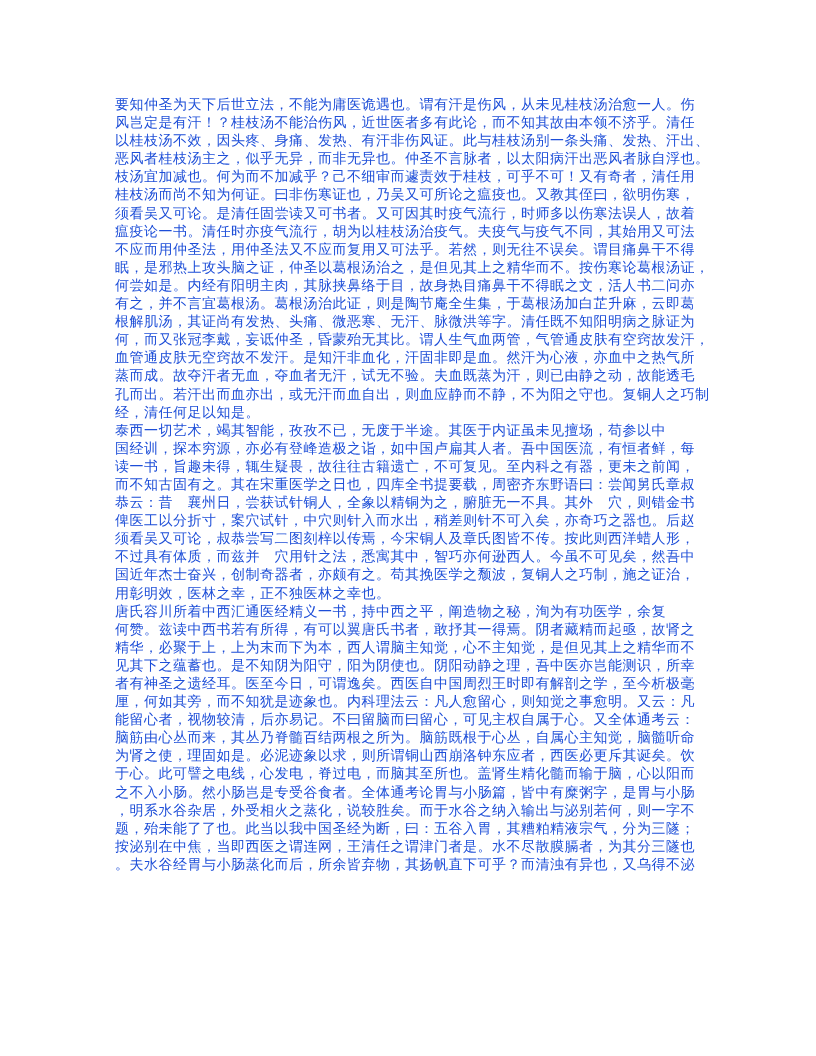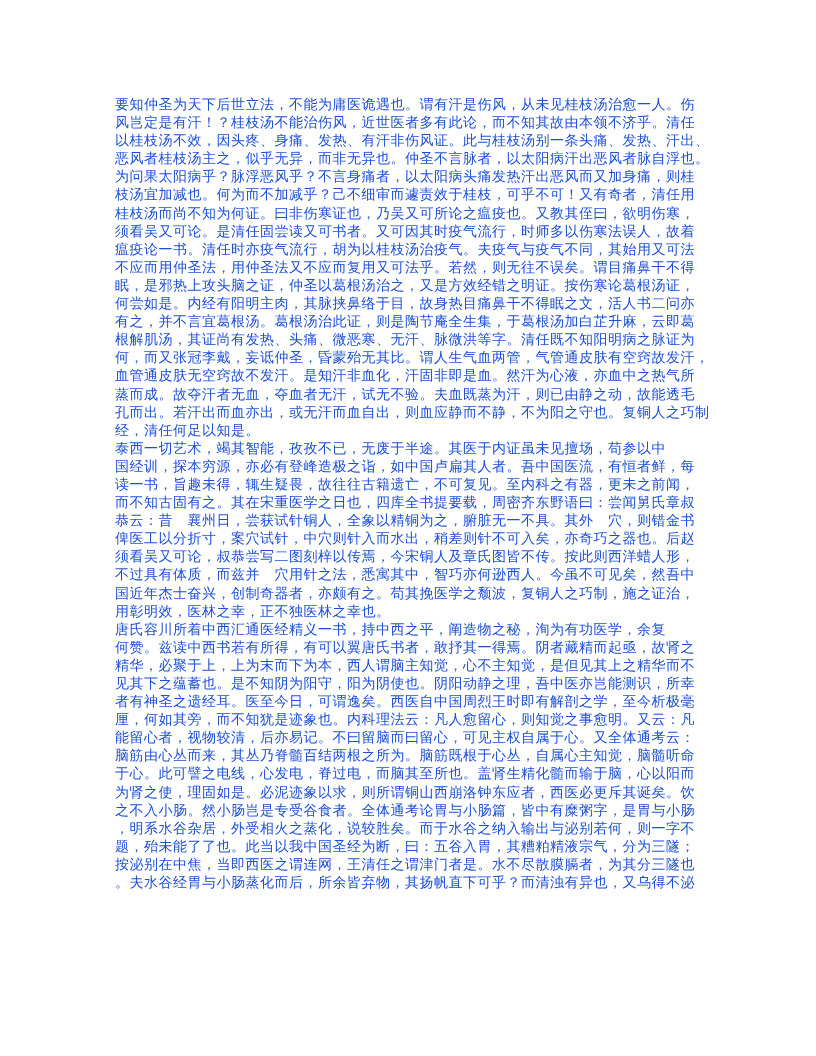--- a/index.html
+++ b/index.html
@@ -32,27 +32,26 @@
 </style>
 </head>
 <body>
 
 <div class="page">
   <div class="text-block">
       <div class="text-line">要知仲圣为天下后世立法，不能为庸医诡遇也。谓有汗是伤风，从未见桂枝汤治愈一人。伤</div>
       <div class="text-line">风岂定是有汗！？桂枝汤不能治伤风，近世医者多有此论，而不知其故由本领不济乎。清任</div>
       <div class="text-line">以桂枝汤不效，因头疼、身痛、发热、有汗非伤风证。此与桂枝汤别一条头痛、发热、汗出、</div>
       <div class="text-line">恶风者桂枝汤主之，似乎无异，而非无异也。仲圣不言脉者，以太阳病汗出恶风者脉自浮也。</div>
-      <div class="text-line">为问果太阳病乎？脉浮恶风乎？不言身痛者，以太阳病头痛发热汗出恶风而又加身痛，则桂</div>
       <div class="text-line">枝汤宜加减也。何为而不加减乎？己不细审而遽责效于桂枝，可乎不可！又有奇者，清任用</div>
       <div class="text-line">桂枝汤而尚不知为何证。曰非伤寒证也，乃吴又可所论之瘟疫也。又教其侄曰，欲明伤寒，</div>
       <div class="text-line">须看吴又可论。是清任固尝读又可书者。又可因其时疫气流行，时师多以伤寒法误人，故着</div>
       <div class="text-line">瘟疫论一书。清任时亦疫气流行，胡为以桂枝汤治疫气。夫疫气与疫气不同，其始用又可法</div>
       <div class="text-line">不应而用仲圣法，用仲圣法又不应而复用又可法乎。若然，则无往不误矣。谓目痛鼻干不得</div>
-      <div class="text-line">眠，是邪热上攻头脑之证，仲圣以葛根汤治之，又是方效经错之明证。按伤寒论葛根汤证，</div>
+      <div class="text-line">眠，是邪热上攻头脑之证，仲圣以葛根汤治之，是但见其上之精华而不。按伤寒论葛根汤证，</div>
       <div class="text-line">何尝如是。内经有阳明主肉，其脉挟鼻络于目，故身热目痛鼻干不得眠之文，活人书二问亦</div>
       <div class="text-line">有之，并不言宜葛根汤。葛根汤治此证，则是陶节庵全生集，于葛根汤加白芷升麻，云即葛</div>
       <div class="text-line">根解肌汤，其证尚有发热、头痛、微恶寒、无汗、脉微洪等字。清任既不知阳明病之脉证为</div>
       <div class="text-line">何，而又张冠李戴，妄诋仲圣，昏蒙殆无其比。谓人生气血两管，气管通皮肤有空窍故发汗，</div>
       <div class="text-line">血管通皮肤无空窍故不发汗。是知汗非血化，汗固非即是血。然汗为心液，亦血中之热气所</div>
       <div class="text-line">蒸而成。故夺汗者无血，夺血者无汗，试无不验。夫血既蒸为汗，则已由静之动，故能透毛</div>
       <div class="text-line">孔而出。若汗出而血亦出，或无汗而血自出，则血应静而不静，不为阳之守也。复铜人之巧制</div>
       <div class="text-line">经，清任何足以知是。</div>
       <div class="text-line">泰西一切艺术，竭其智能，孜孜不已，无废于半途。其医于内证虽未见擅场，苟参以中</div>
       <div class="text-line">国经训，探本穷源，亦必有登峰造极之诣，如中国卢扁其人者。吾中国医流，有恒者鲜，每</div>
@@ -65,21 +64,21 @@
       <div class="text-line">国近年杰士奋兴，创制奇器者，亦颇有之。苟其挽医学之颓波，复铜人之巧制，施之证治，</div>
       <div class="text-line">用彰明效，医林之幸，正不独医林之幸也。</div>
       <div class="text-line">唐氏容川所着中西汇通医经精义一书，持中西之平，阐造物之秘，洵为有功医学，余复</div>
       <div class="text-line">何赞。兹读中西书若有所得，有可以翼唐氏书者，敢抒其一得焉。阴者藏精而起亟，故肾之</div>
       <div class="text-line">精华，必聚于上，上为末而下为本，西人谓脑主知觉，心不主知觉，是但见其上之精华而不</div>
       <div class="text-line">见其下之蕴蓄也。是不知阴为阳守，阳为阴使也。阴阳动静之理，吾中医亦岂能测识，所幸</div>
       <div class="text-line">者有神圣之遗经耳。医至今日，可谓逸矣。西医自中国周烈王时即有解剖之学，至今析极毫</div>
       <div class="text-line">厘，何如其旁，而不知犹是迹象也。内科理法云：凡人愈留心，则知觉之事愈明。又云：凡</div>
       <div class="text-line">能留心者，视物较清，后亦易记。不曰留脑而曰留心，可见主权自属于心。又全体通考云：</div>
       <div class="text-line">脑筋由心丛而来，其丛乃脊髓百结两根之所为。脑筋既根于心丛，自属心主知觉，脑髓听命</div>
+      <div class="text-line">为肾之使，理固如是。必泥迹象以求，则所谓铜山西崩洛钟东应者，西医必更斥其诞矣。饮</div>
       <div class="text-line">于心。此可譬之电线，心发电，脊过电，而脑其至所也。盖肾生精化髓而输于脑，心以阳而</div>
-      <div class="text-line">为肾之使，理固如是。必泥迹象以求，则所谓铜山西崩洛钟东应者，西医必更斥其诞矣。饮</div>
       <div class="text-line">之不入小肠。然小肠岂是专受谷食者。全体通考论胃与小肠篇，皆中有糜粥字，是胃与小肠</div>
       <div class="text-line">，明系水谷杂居，外受相火之蒸化，说较胜矣。而于水谷之纳入输出与泌别若何，则一字不</div>
       <div class="text-line">题，殆未能了了也。此当以我中国圣经为断，曰：五谷入胃，其糟粕精液宗气，分为三隧；</div>
       <div class="text-line">按泌别在中焦，当即西医之谓连网，王清任之谓津门者是。水不尽散膜膈者，为其分三隧也</div>
       <div class="text-line">。夫水谷经胃与小肠蒸化而后，所余皆弃物，其扬帆直下可乎？而清浊有异也，又乌得不泌</div>
     </div>
 </div>
 
 </body></html>

